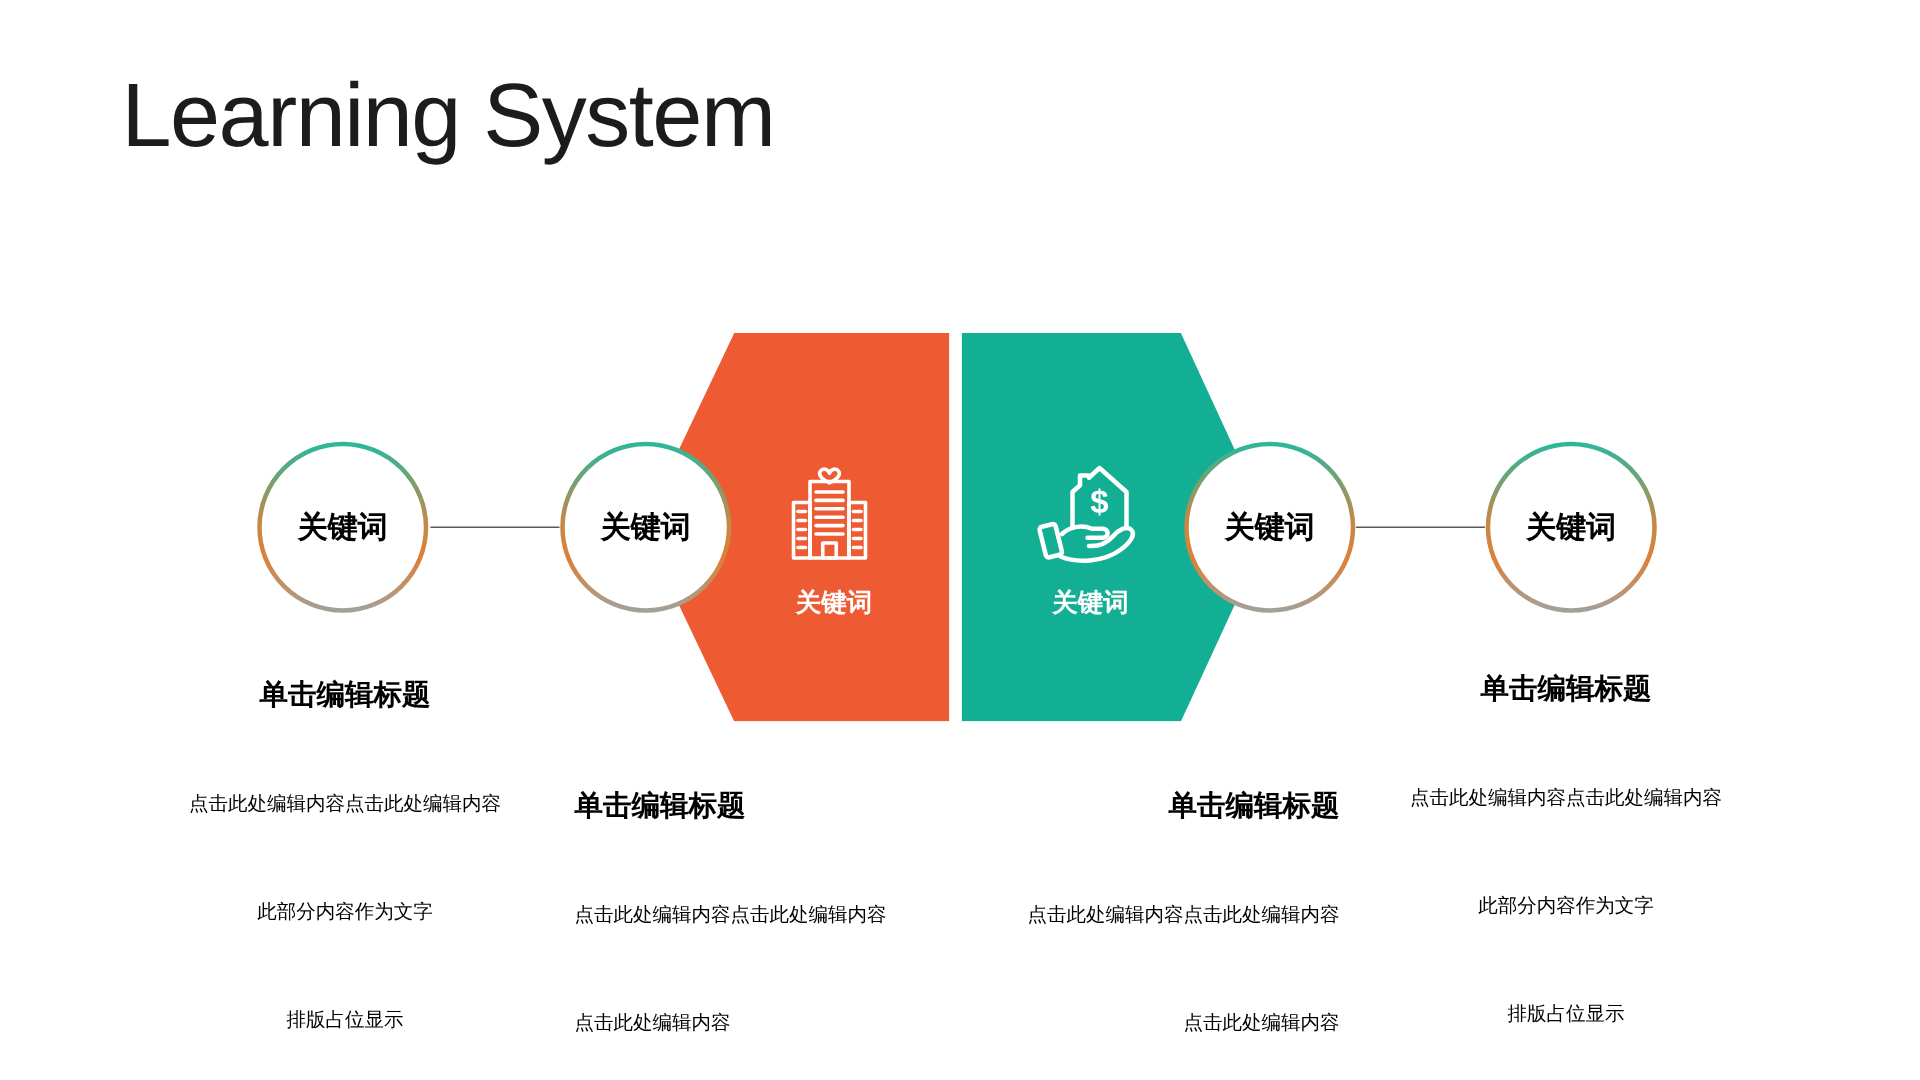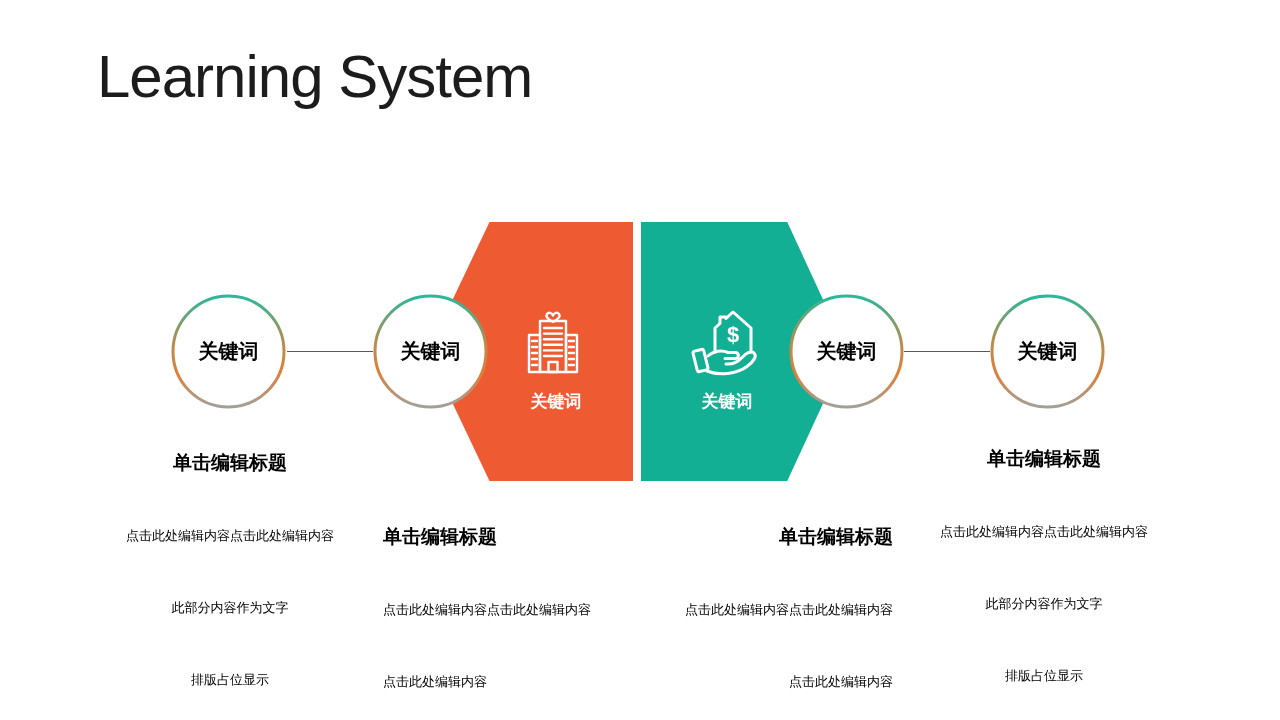--- a/index.html
+++ b/index.html
@@ -1,21 +1,21 @@
 <!DOCTYPE html>
 <html style="--orange: #EE5A31; --teal: #13AF94; --connector: #595959; --ring_top: #2BB79C; --ring_mid: #C08A48; --ring_accent: #DD8038; --ring_bottom: #A3A099; --title_text: #1C1C1C; --body_text: #000000;"><head>
 <meta charset="utf-8">
 <style>
   html,body{margin:0;padding:0;background:#e9e9e9;}
   .slide{
     position:relative;width:1280px;height:720px;background:#ffffff;
     overflow:hidden;font-family:"Liberation Sans",sans-serif;
   }
   .title{
-    position:absolute;left:97px;top:44px;margin:0;
+    position:absolute;left:81px;top:44px;margin:0;
     font-size:60px;font-weight:200;letter-spacing:-1px;line-height:1.1;
     color:var(--title_text);font-family:"Liberation Sans",sans-serif;
   }
   .hex{position:absolute;top:222px;height:259px;z-index:1;}
   .hex-left{
     left:428px;width:205px;background:var(--orange);
     clip-path:polygon(0 50%,30% 0,100% 0,100% 100%,30% 100%);
   }
   .hex-right{
     left:641px;width:206px;background:var(--teal);

